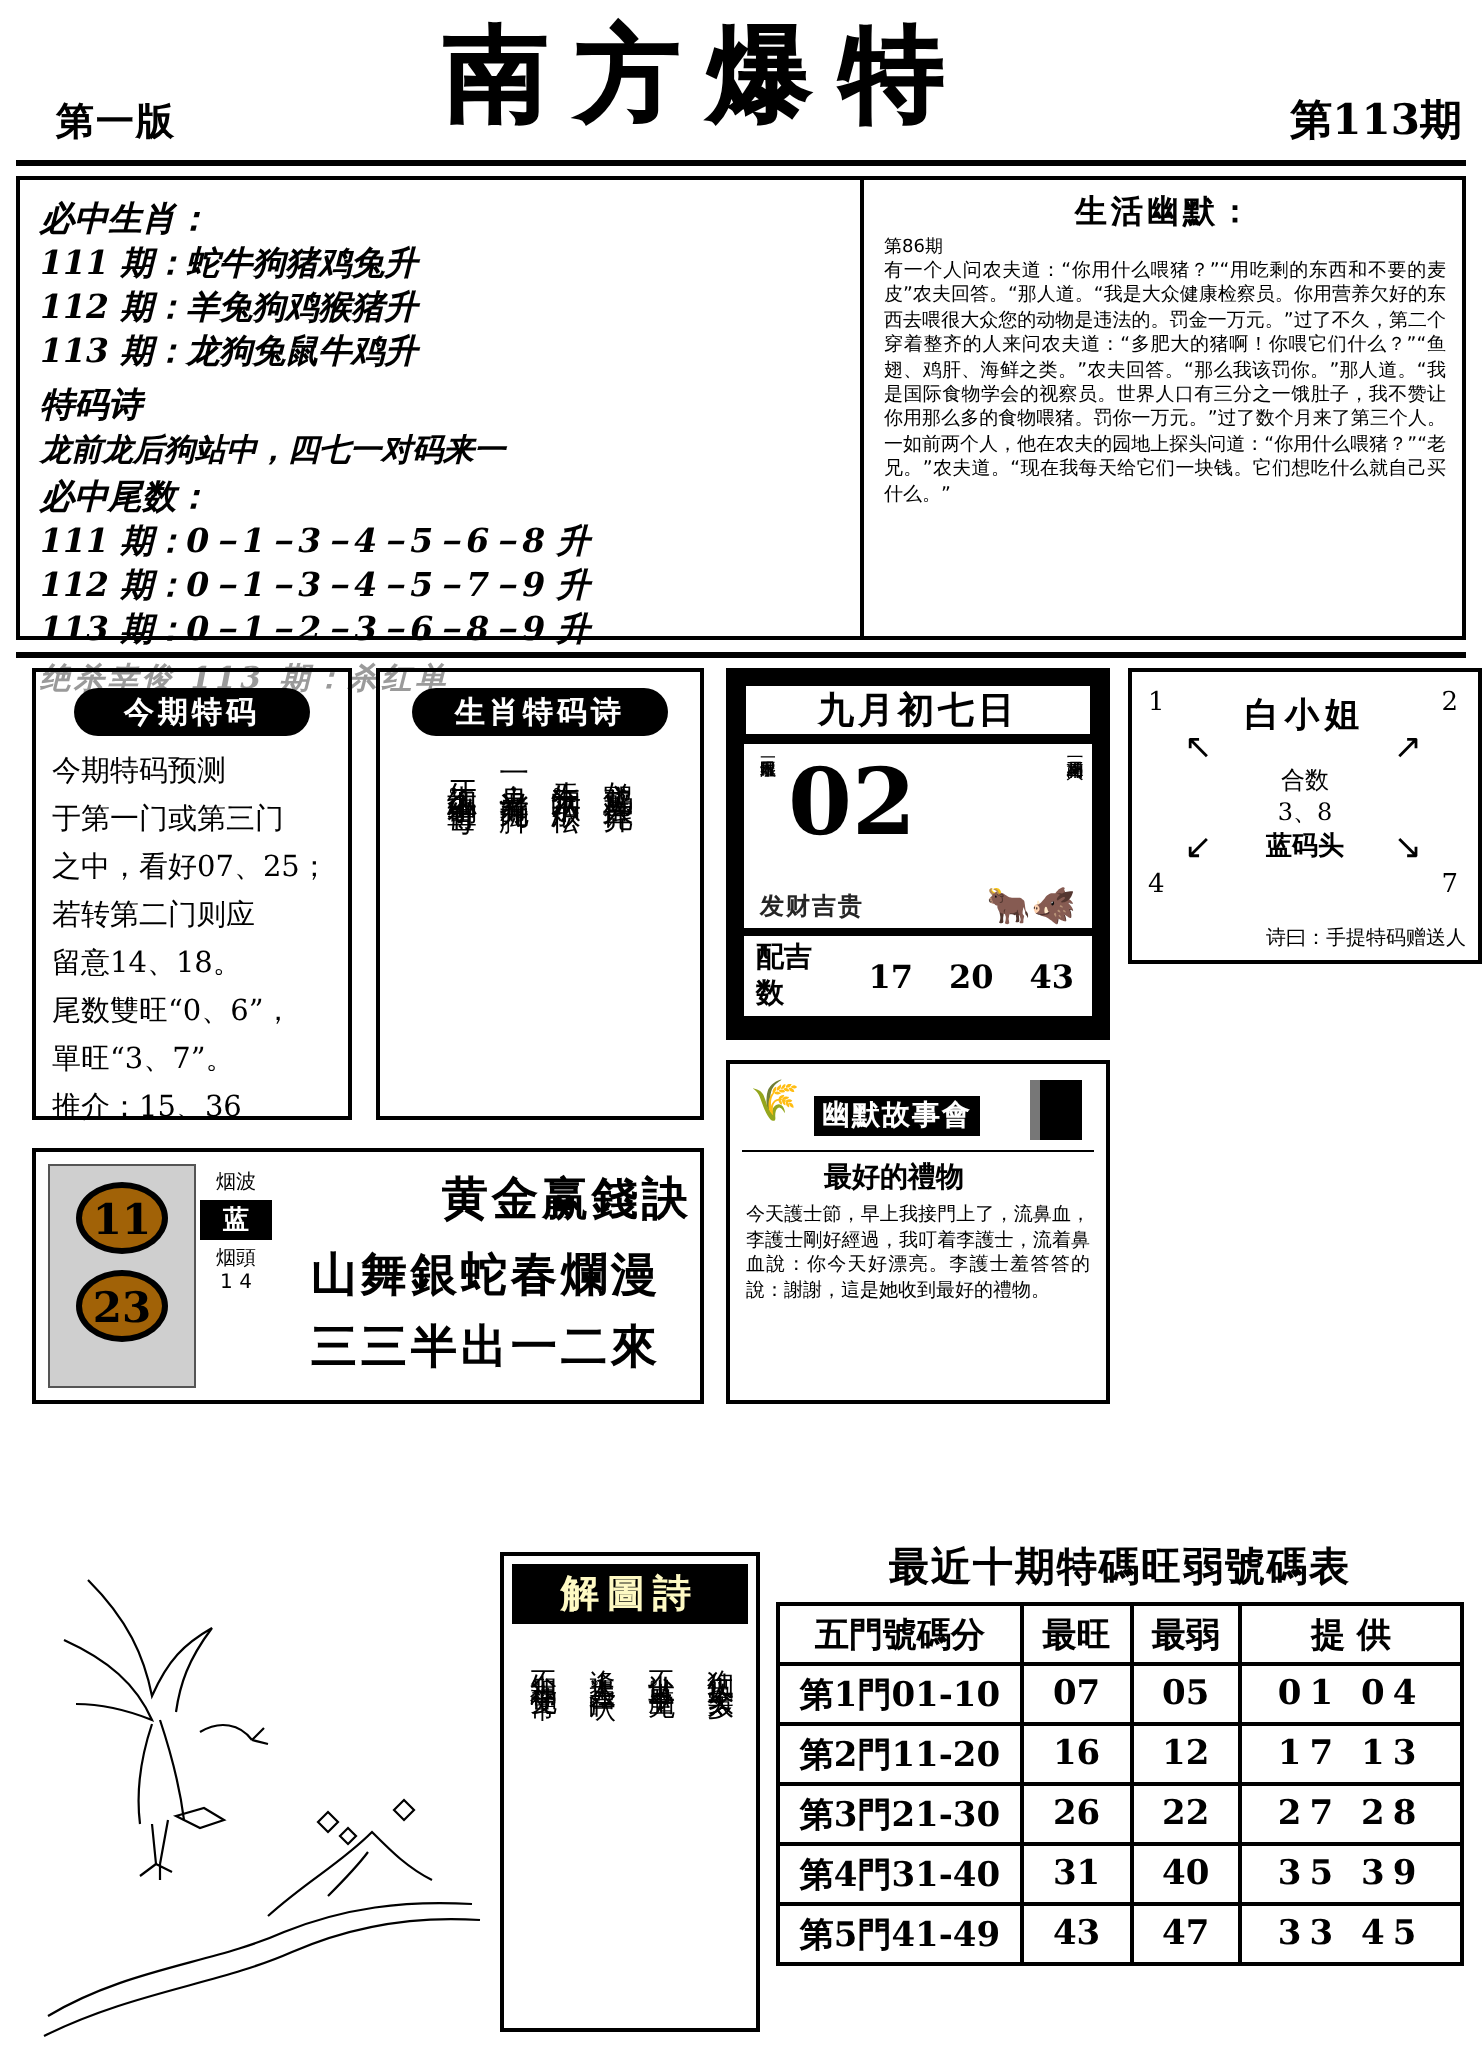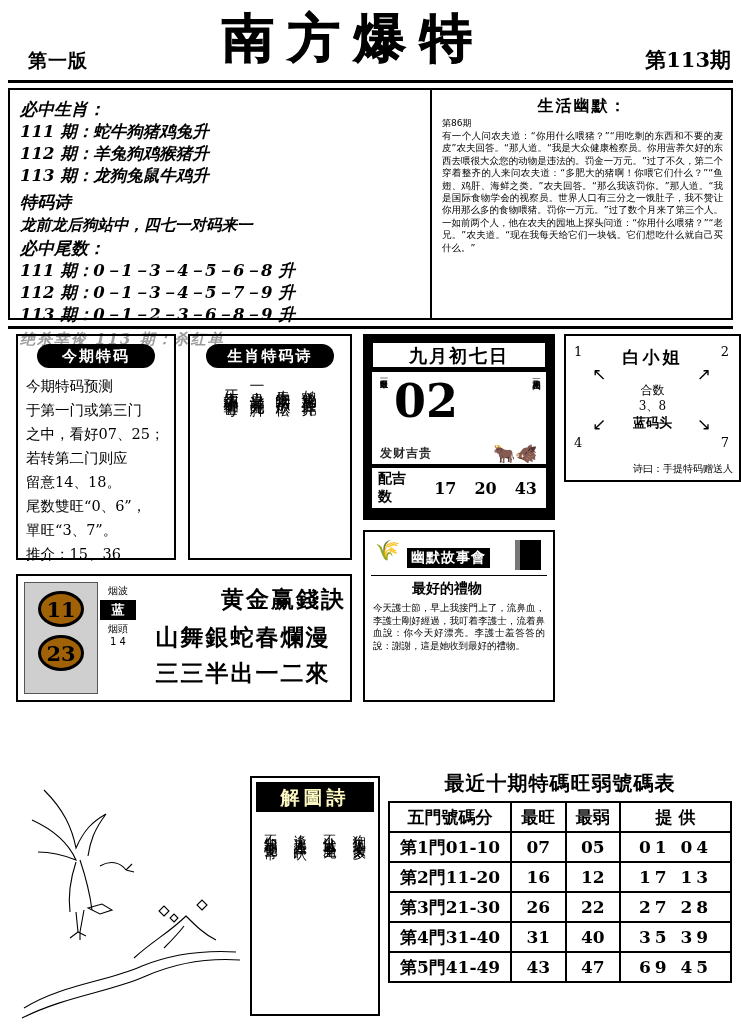--- a/index.html
+++ b/index.html
@@ -340,20 +340,20 @@
           <tr>
             <td>第4門31-40</td>
             <td>31</td>
             <td>40</td>
             <td class="pv">35 39</td>
           </tr>
           <tr>
             <td>第5門41-49</td>
             <td>43</td>
             <td>47</td>
-            <td class="pv">69 45</td>
+            <td class="pv">33 45</td>
           </tr>
         </tbody>
       </table>
     </div>
   </div>
 
 </div>
 
 </body></html>

